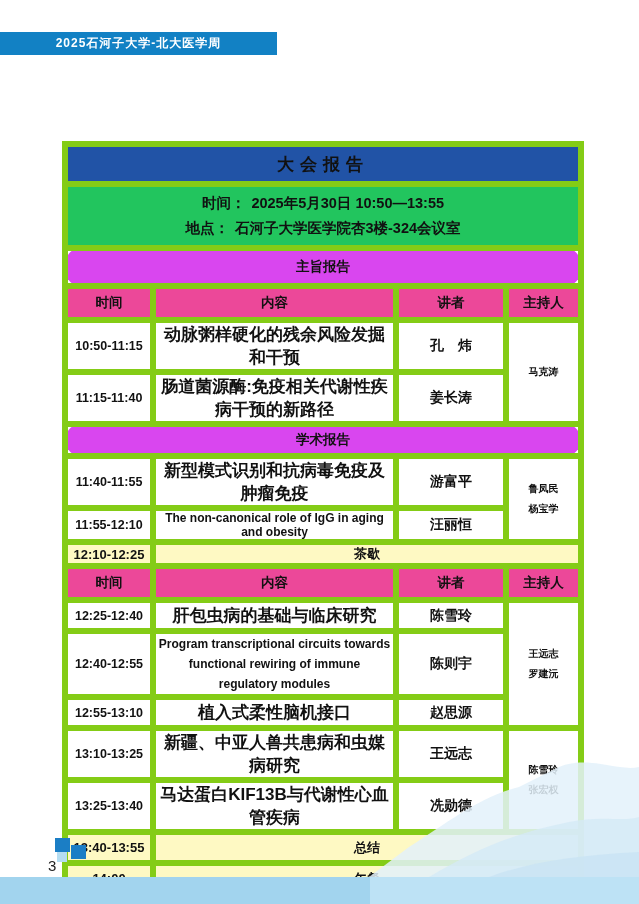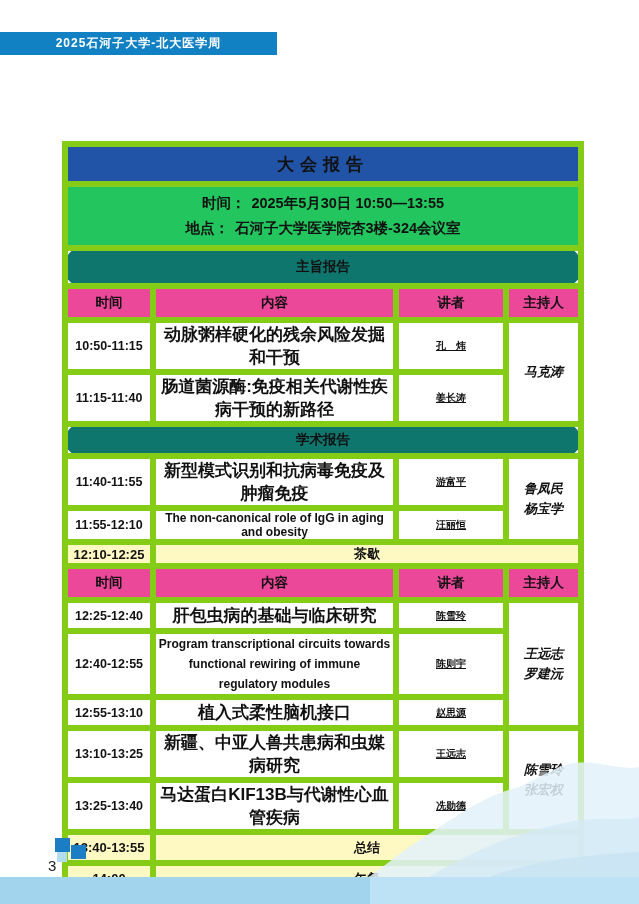--- a/index.html
+++ b/index.html
@@ -50,38 +50,38 @@
   td.info-cell{
     height:58px;
     background:#22c55e;
     text-align:left;
     padding-left:12px;
     font-size:14.5px;
     line-height:25px;
   }
   .info-label{margin-right:6px;}
   td.band-cell{
-    background:#0f766e;
+    background:#d946ef;
     font-size:13.5px;
     height:30px;
     border-radius:16px;
   }
   tr.band1 td{height:32px;}
   tr.band2 td{height:26px;}
   td.head-cell{
     background:#ec4899;
     color:#ffffff;
     font-size:13.5px;
     height:28px;
   }
   td.time-cell{font-size:12.5px;}
   td.content-cell{font-size:17px;}
   td.content-en{font-size:12px;}
-  td.speaker-cell{font-size:10px;text-decoration:underline;}
-  td.host-cell{font-size:13px;line-height:20px;font-style:italic;}
+  td.speaker-cell{font-size:14px;}
+  td.host-cell{font-size:10px;line-height:20px;}
   td.lightrow{background:#fef9c3;font-size:13px;}
   tr.row-s{height:16px;}
   tr.row-m{height:31px;}
   tr.row-tall{height:60px;}
   .en-line{display:block;line-height:20px;}
   
   .sq{position:absolute;}
   .sq-a{left:55px;top:838px;width:15px;height:14px;background:#1b7ec5;}
   .sq-b{left:71px;top:845px;width:15px;height:14px;background:#1b7ec5;}
   .sq-c{left:57px;top:852px;width:10px;height:10px;background:#b5ddf2;}

